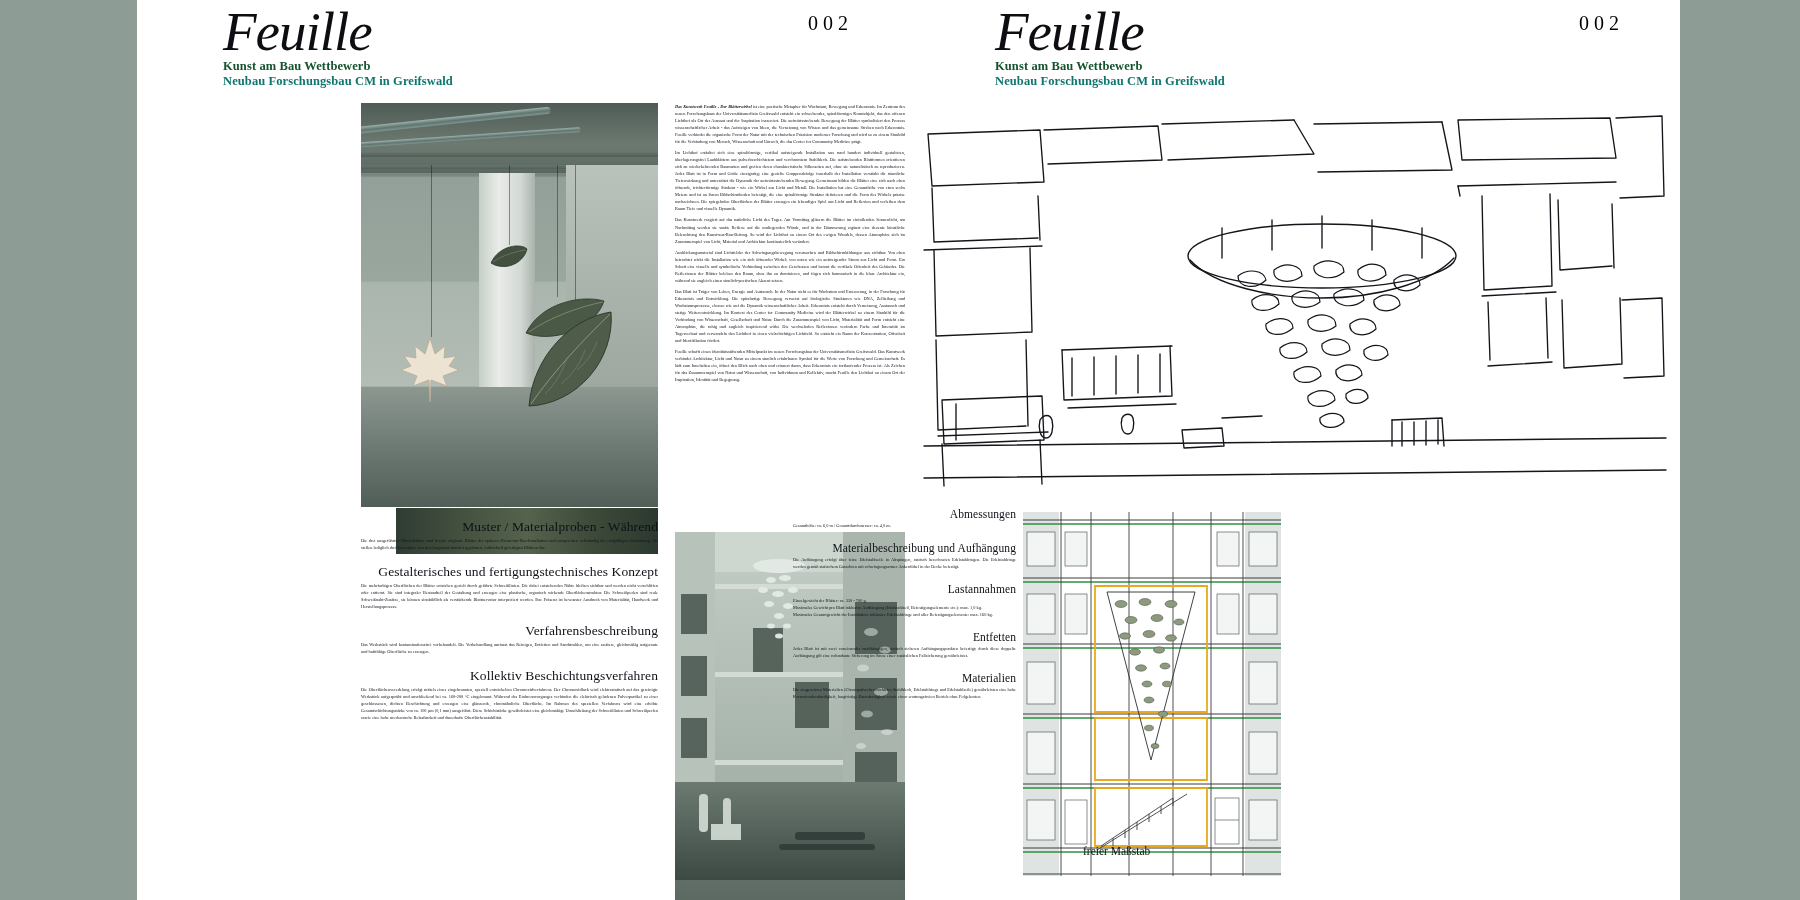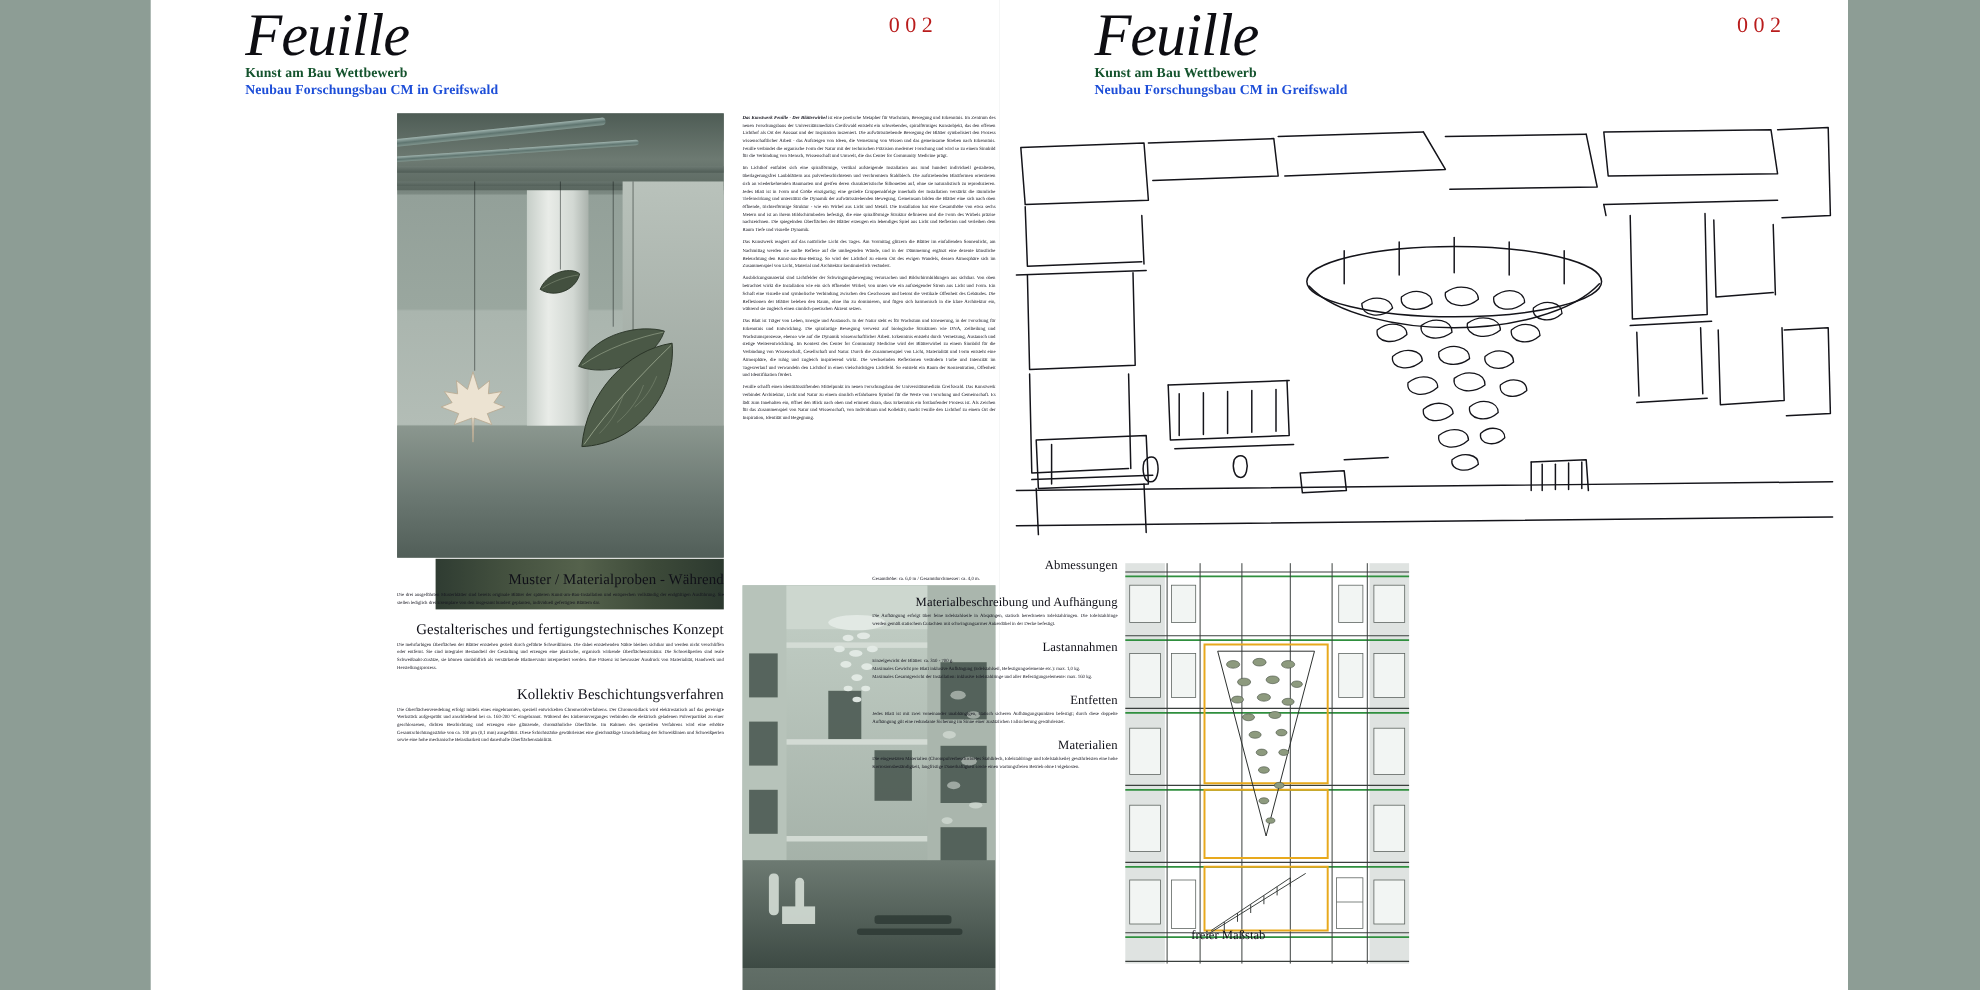--- a/index.html
+++ b/index.html
@@ -26,25 +26,25 @@
     color: #0d0d12;
   }
   .brand-sub1 {
     font-family: "Liberation Serif", serif;
     font-weight: 700; font-size: 12.5px; letter-spacing: 0.1px;
     color: #14532d; margin-top: 1px;
   }
   .brand-sub2 {
     font-family: "Liberation Serif", serif;
     font-weight: 700; font-size: 12.5px; letter-spacing: 0.1px;
-    color: #1d4ed8;
+    color: #0f766e;
   }
   .pageno {
     position: absolute; font-family: "Liberation Serif", serif;
-    font-size: 20px; letter-spacing: 5px; color: #b91c1c; font-weight: 400;
+    font-size: 20px; letter-spacing: 5px; color: #000000; font-weight: 400;
   }
 
   
   .body-col {
     position: absolute;
     font-family: "Liberation Serif", serif;
     color: #13131d;
     text-align: justify;
   }
   .body-col p { font-size: 4.35px; line-height: 1.62; margin-bottom: 4px; }
@@ -190,20 +190,24 @@
     </div>
 
     <div style="position:absolute; left:224px; top:519px; width:297px;">
       <div class="sec-block">
         <div class="sec-h">Muster / Materialproben - Während</div>
         <div class="sec-b">Die drei ausgeführten Musterblätter sind bereits originale Blätter der späteren Kunst-am-Bau-Installation und entsprechen vollständig der endgültigen Ausführung. Sie stellen lediglich drei Exemplare von den insgesamt hundert geplanten, individuell gefertigten Blättern dar.</div>
       </div>
       <div class="sec-block">
         <div class="sec-h">Gestalterisches und fertigungstechnisches Konzept</div>
         <div class="sec-b">Die mehrfarbigen Oberflächen der Blätter entstehen gezielt durch geführte Schweißlinien. Die dabei entstehenden Nähte bleiben sichtbar und werden nicht verschliffen oder entfernt. Sie sind integraler Bestandteil der Gestaltung und erzeugen eine plastische, organisch wirkende Oberflächenstruktur. Die Schweißperlen sind reale Schweißnaht-Zusätze, sie können sinnbildlich als verstärkende Blattnervatur interpretiert werden. Ihre Präsenz ist bewusster Ausdruck von Materialität, Handwerk und Herstellungsprozess.</div>
+      </div>
+      <div class="sec-block">
+        <div class="sec-h">Verfahrensbeschreibung</div>
+        <div class="sec-b">Das Werkstück wird kontaminationsfrei vorbehandelt. Die Vorbehandlung umfasst das Reinigen, Entfetten und Sandstrahlen, um eine saubere, gleichmäßig aufgeraute und haftfähige Oberfläche zu erzeugen.</div>
       </div>
       <div class="sec-block">
         <div class="sec-h">Kollektiv Beschichtungsverfahren</div>
         <div class="sec-b">Die Oberflächenveredelung erfolgt mittels eines eingebrannten, speziell entwickelten Chromoxidverfahrens. Der Chromoxidlack wird elektrostatisch auf das gereinigte Werkstück aufgesprüht und anschließend bei ca. 160-200 °C eingebrannt. Während des Einbrennvorganges verbinden die elektrisch geladenen Pulverpartikel zu einer geschlossenen, dichten Beschichtung und erzeugen eine glänzende, chromähnliche Oberfläche. Im Rahmen des speziellen Verfahrens wird eine erhöhte Gesamtschichtungsstärke von ca. 100 µm (0,1 mm) ausgeführt. Diese Schichtstärke gewährleistet eine gleichmäßige Umschließung der Schweißlinien und Schweißperlen sowie eine hohe mechanische Belastbarkeit und dauerhafte Oberflächenstabilität.</div>
       </div>
     </div>
 
     <div class="photo photo-vis">
       <svg viewBox="0 0 230 348" width="230" height="348" preserveAspectRatio="none">
         <defs>

